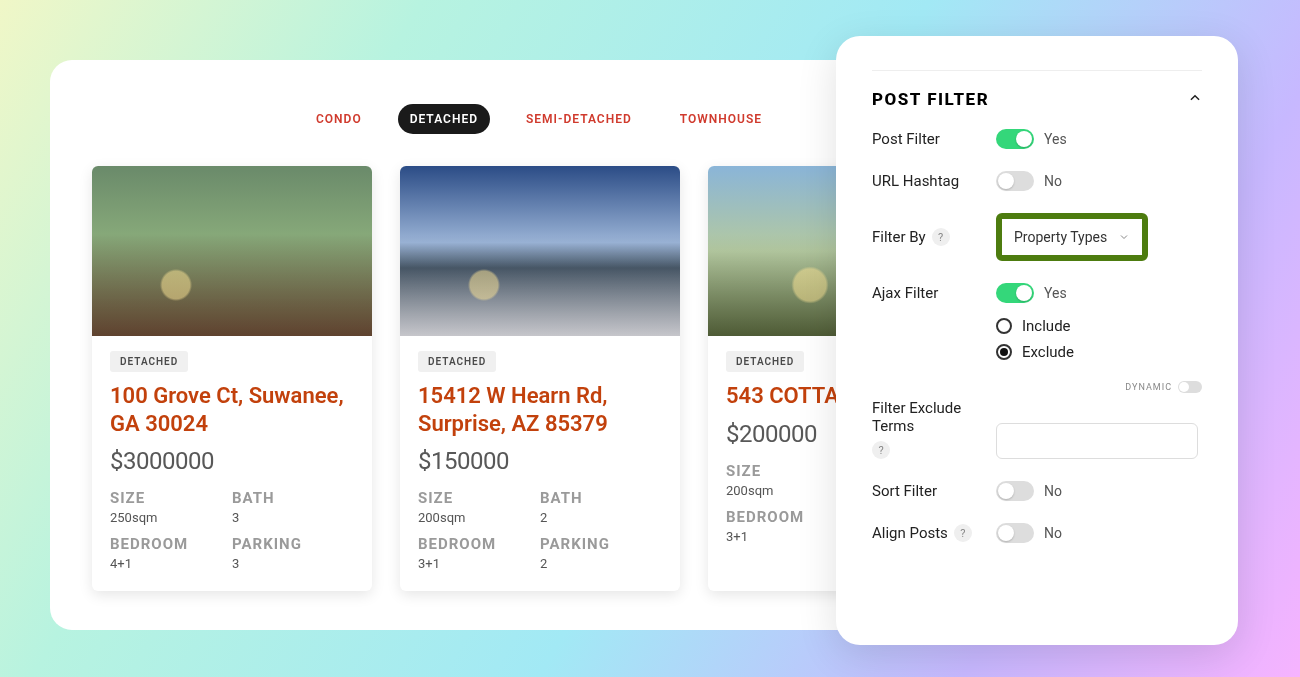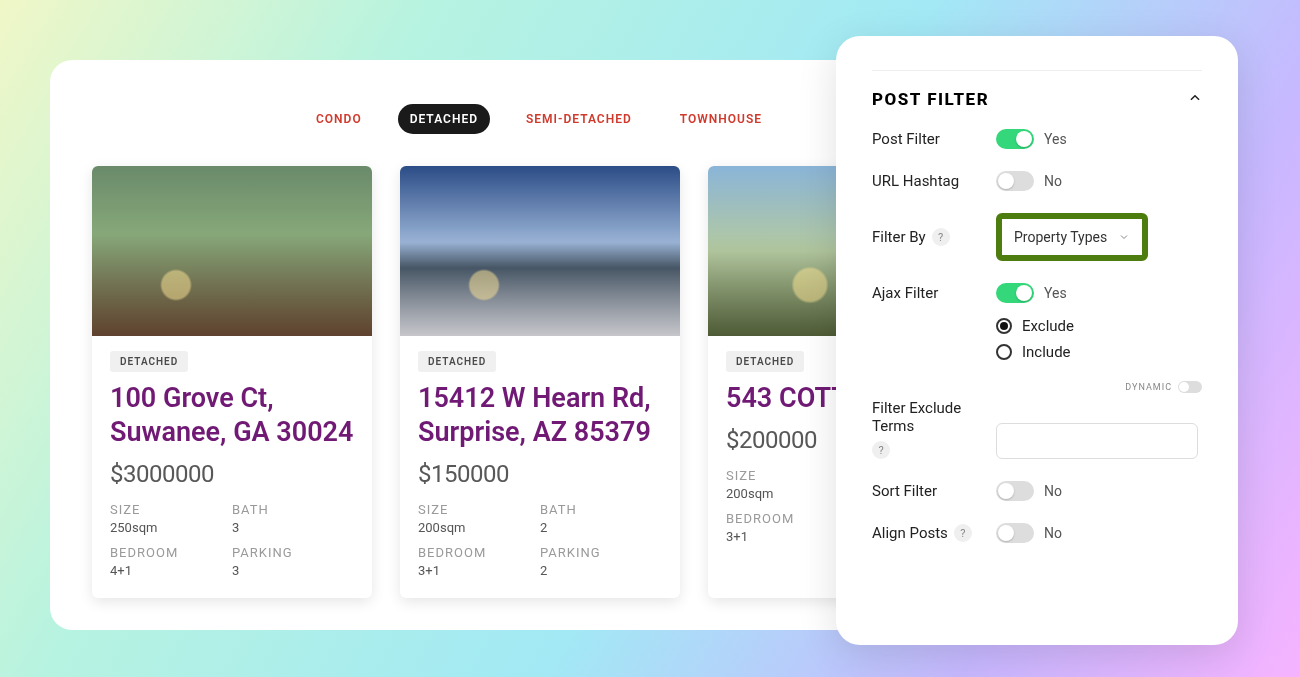--- a/index.html
+++ b/index.html
@@ -37,24 +37,24 @@
     overflow: hidden; flex-shrink: 0;
   }
   .listing-card.last { width: 340px; }
   .listing-img { width: 100%; height: 170px; position: relative; }
   .listing-body { padding: 14px 18px 20px; }
   .badge {
     display: inline-block; background: #f0f0f0; color: #4a4a4a;
     font-size: 10px; letter-spacing: 1px; font-weight: 600;
     padding: 5px 10px; border-radius: 3px; margin-bottom: 10px;
   }
-  .addr { font-size: 27px; font-weight: 600; line-height: 1.25; margin-bottom: 10px; color: #701a75; }
+  .addr { font-size: 22px; font-weight: 600; line-height: 1.25; margin-bottom: 10px; color: #c2410c; }
   .price { font-size: 24px; color: #585858; margin-bottom: 14px; letter-spacing: -0.5px; }
   .stats { display: grid; grid-template-columns: 1fr 1fr; row-gap: 10px; }
-  .stat-label { font-size: 13px; letter-spacing: 1px; color: #9a9a9a; font-weight: 400; }
+  .stat-label { font-size: 15px; letter-spacing: 1px; color: #9a9a9a; font-weight: 700; }
   .stat-value { font-size: 13px; color: #555; margin-top: 3px; }
 
   
   .panel {
     position: absolute;
     left: 836px; top: 36px;
     width: 402px; height: 609px;
     background: #ffffff;
     border-radius: 24px;
     box-shadow: 0 10px 40px rgba(0,0,0,0.12);
@@ -258,26 +258,26 @@
   <div class="row">
     <div class="row-label">Ajax Filter</div>
     <div class="toggle on">
         <div class="knob"></div>
       </div>
     <div class="toggle-text">Yes</div>
   </div>
 
   <div class="radio-group">
     <div class="radio-opt">
+      <span class="radio-circle"></span>
+      <span>Include</span>
+    </div>
+    <div class="radio-opt">
       <span class="radio-circle sel"></span>
       <span>Exclude</span>
-    </div>
-    <div class="radio-opt">
-      <span class="radio-circle"></span>
-      <span>Include</span>
     </div>
   </div>
 
   <div class="dynamic-row">
     <span class="dynamic-label">DYNAMIC</span>
     <span class="mini-toggle"></span>
   </div>
 
   <div class="row align-top">
     <div class="row-label" style="flex-direction:column; align-items:flex-start; gap:6px;">

